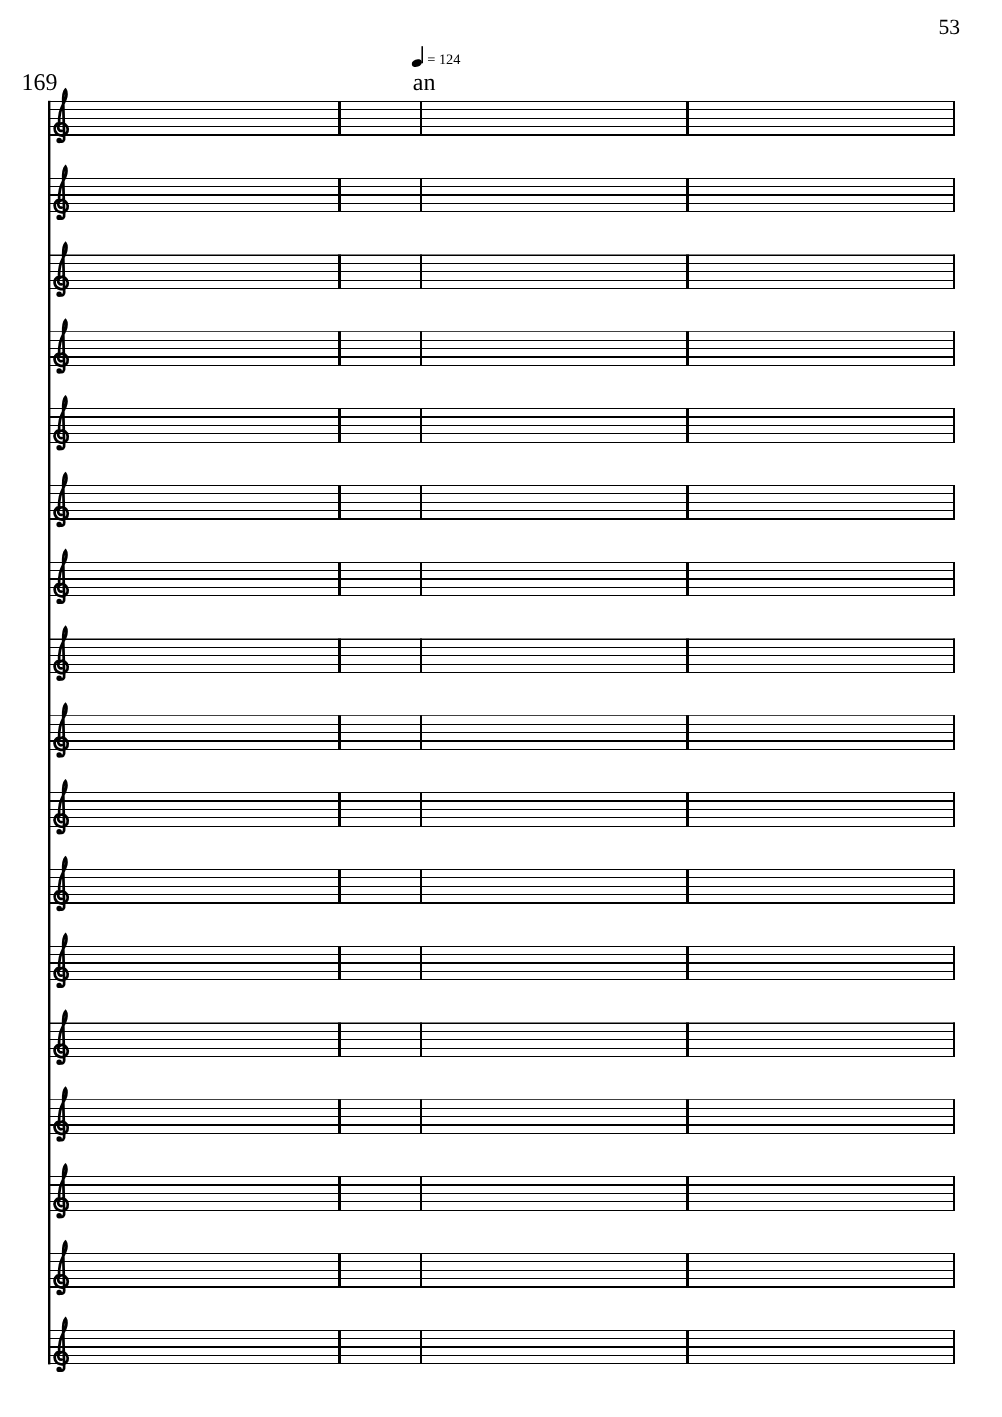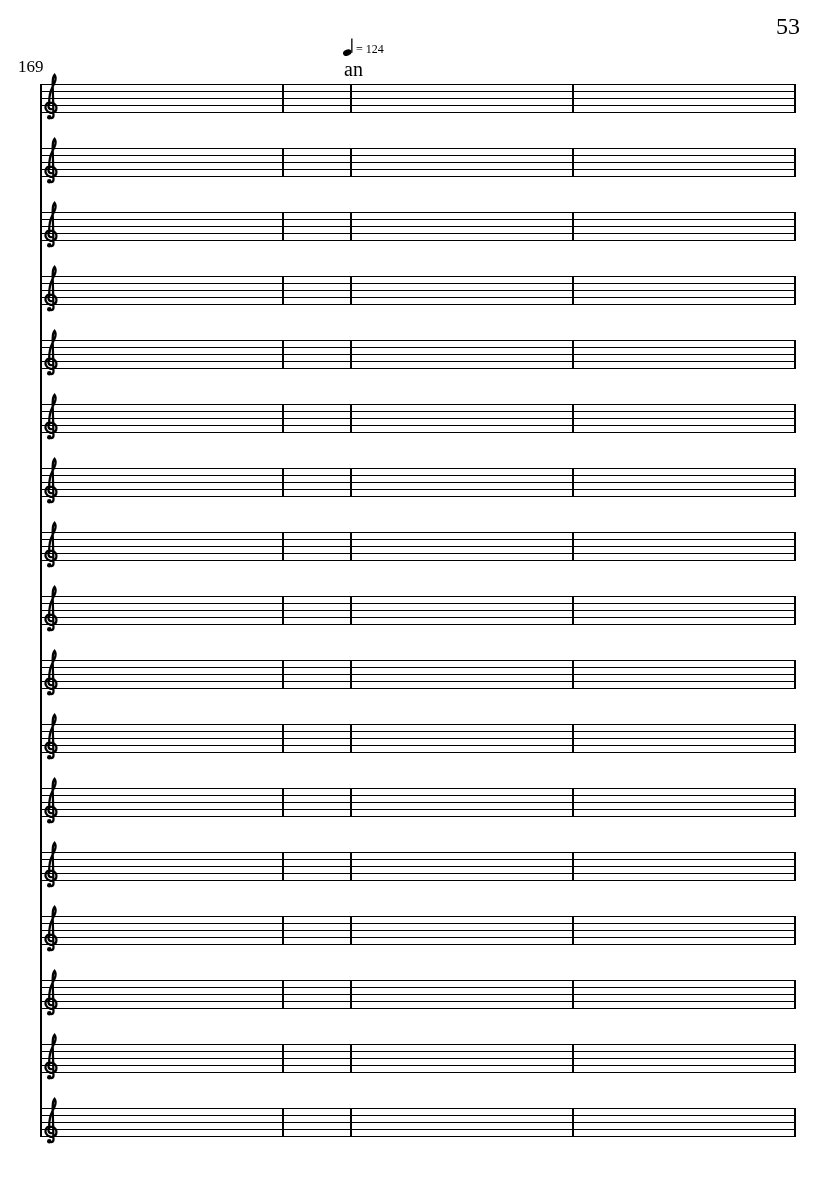--- a/index.html
+++ b/index.html
@@ -6,25 +6,25 @@
   .page{
     position:relative;
     width:835px;height:1181px;
     background:#ffffff;
     color:#000;
     font-family:"Liberation Serif", serif;
     overflow:hidden;
   }
   .page-number{
     position:absolute;top:13px;left:744px;width:56px;
-    text-align:right;font-size:24px;line-height:1.1;
+    text-align:right;font-size:18px;line-height:1.1;
   }
   .measure-number{
     position:absolute;top:58px;left:18px;
-    font-size:17px;line-height:1.1;
+    font-size:20px;line-height:1.1;
   }
   .tempo{position:absolute;left:343px;top:37px;width:70px;height:36px;}
   .tempo-note{position:absolute;left:0;top:1px;width:11px;height:18px;}
   .tempo-note svg{display:block;}
   .tempo-text{position:absolute;left:13px;top:6px;font-size:12px;white-space:nowrap;line-height:1.1;}
   .tempo-sub{position:absolute;left:1px;top:21px;font-size:20px;line-height:1.1;}
   #staves{position:absolute;left:0;top:0;width:835px;height:1181px;}
   .staff{position:absolute;left:40px;width:756px;height:30px;}
   .staff-svg{position:absolute;left:0;top:0;display:block;}
   .clef{position:absolute;left:4px;top:-13px;width:17px;height:50px;}

